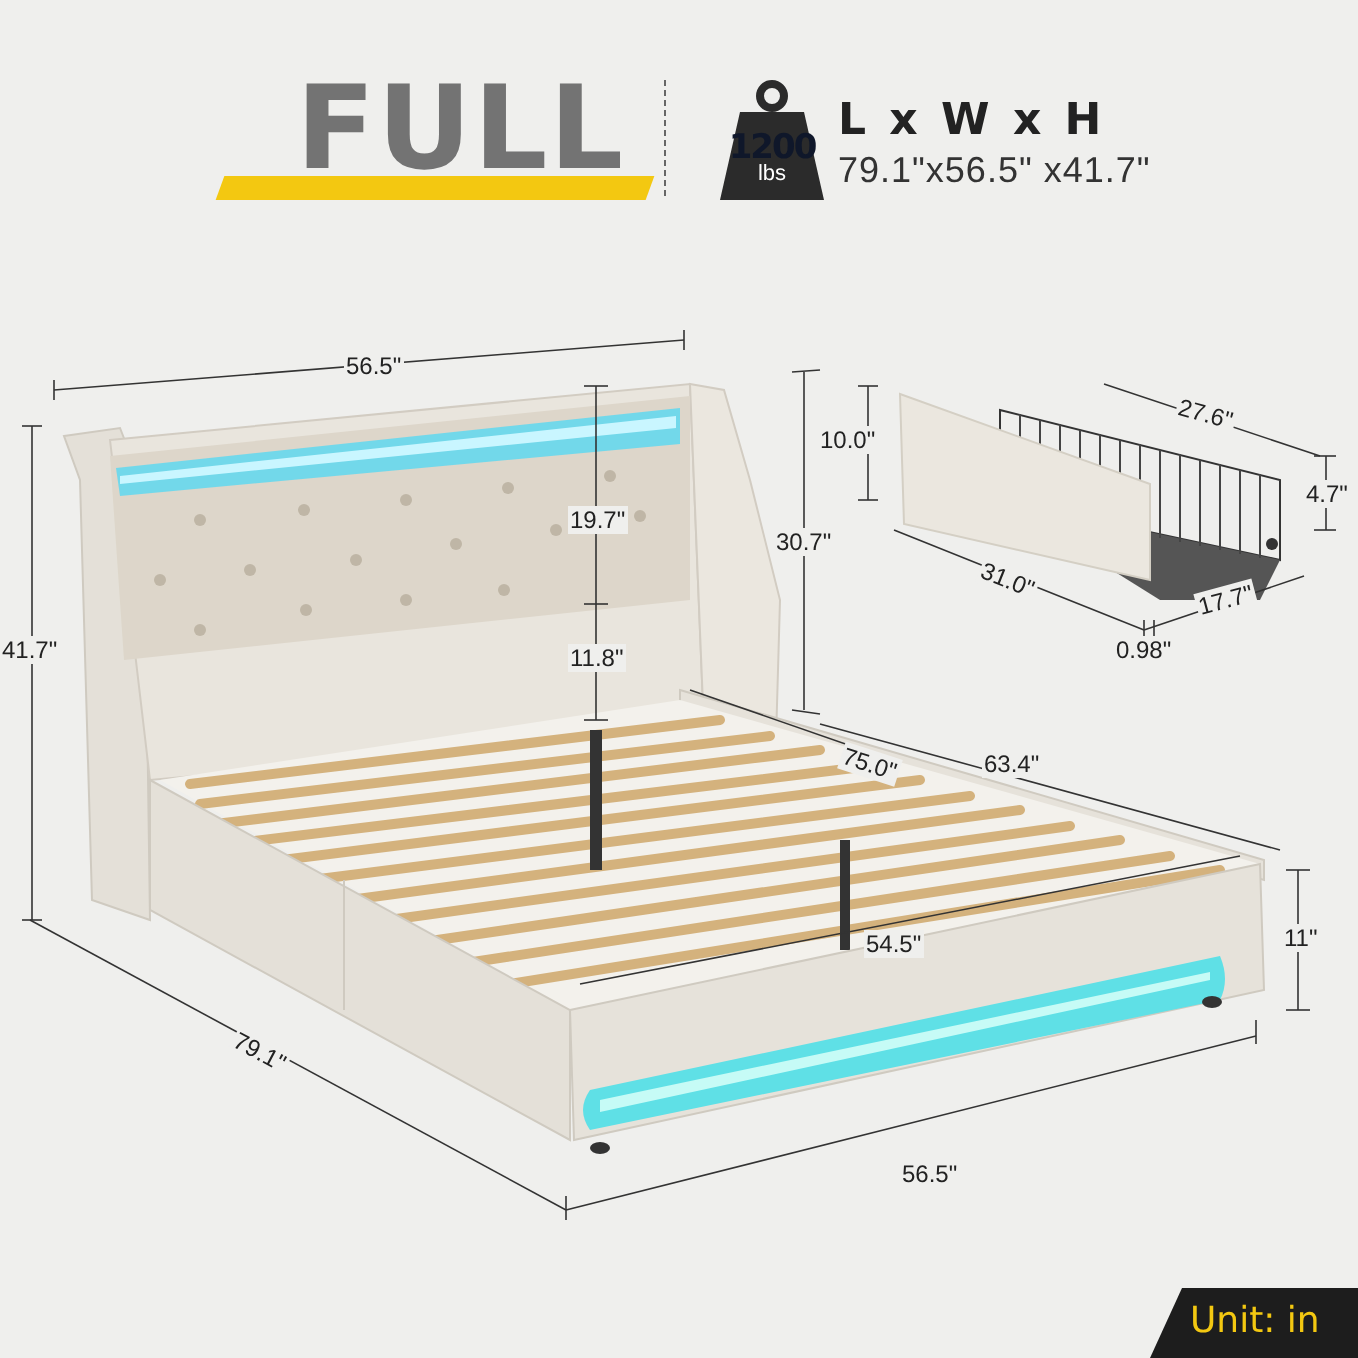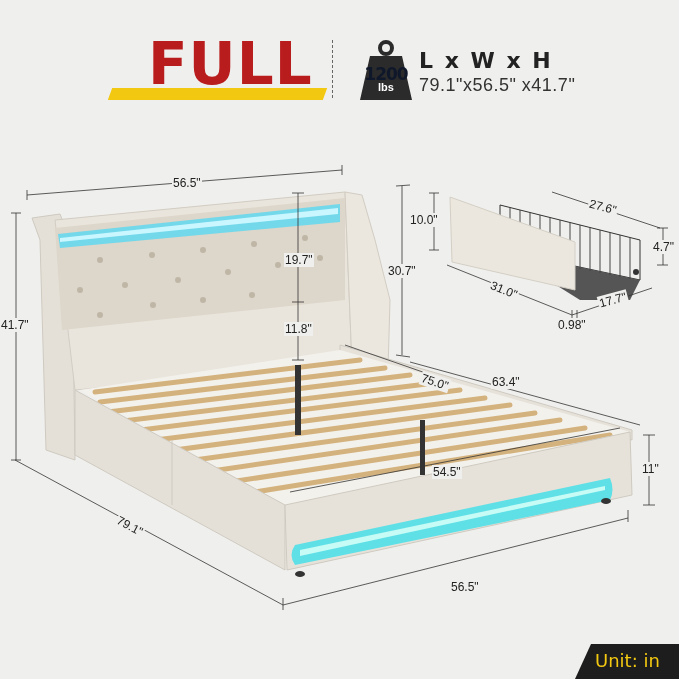--- a/index.html
+++ b/index.html
@@ -1,23 +1,23 @@
 <!DOCTYPE html>
 <html><head>
 <meta charset="utf-8">
 <style>
   html,body{margin:0;padding:0;}
   body{width:679px;height:679px;overflow:hidden;background:#efefed;font-family:"Liberation Sans",sans-serif;position:relative;}
   .abs{position:absolute;}
-  .hdr-title{left:148px;top:30px;font-family:"DejaVu Sans",sans-serif;font-weight:bold;font-size:58px;color:#b91c1c;letter-spacing:1px;z-index:2;}
+  .hdr-title{left:148px;top:30px;font-family:"DejaVu Sans",sans-serif;font-weight:bold;font-size:58px;color:#737373;letter-spacing:1px;z-index:2;}
   .hdr-underline{left:110px;top:88px;width:215px;height:12px;background:#f3c811;transform:skewX(-20deg);z-index:1;}
   .hdr-sep{left:332px;top:40px;width:0;height:58px;border-left:1px dashed #666;}
   .weight{left:360px;top:40px;width:50px;height:60px;}
   .weight-num{left:362px;top:64px;width:48px;text-align:center;color:#0f172a;font-weight:bold;font-size:17px;font-family:"DejaVu Sans",sans-serif;letter-spacing:-1px;}
-  .weight-unit{left:362px;top:81px;width:48px;text-align:center;color:#fff;font-size:11px;font-weight:bold;}
+  .weight-unit{left:362px;top:81px;width:48px;text-align:center;color:#fff;font-size:11px;font-weight:normal;}
   .dims-label{left:419px;top:48px;font-family:"DejaVu Sans",sans-serif;font-weight:bold;font-size:22px;color:#222;letter-spacing:2px;text-align:right;}
   .dims-value{left:419px;top:75px;font-size:18px;color:#333;letter-spacing:0.5px;}
   .dim{font-size:12px;color:#222;background:#efefed;padding:0 1px;white-space:nowrap;}
   .unit-badge{left:575px;top:644px;width:110px;height:35px;background:#1d1d1d;clip-path:polygon(16px 0,100% 0,100% 100%,0 100%);}
   .unit-text{left:595px;top:650px;font-size:18px;color:#f3c811;font-family:"DejaVu Sans",sans-serif;}
   svg{position:absolute;left:0;top:0;}
 </style>
 </head>
 <body>
 

